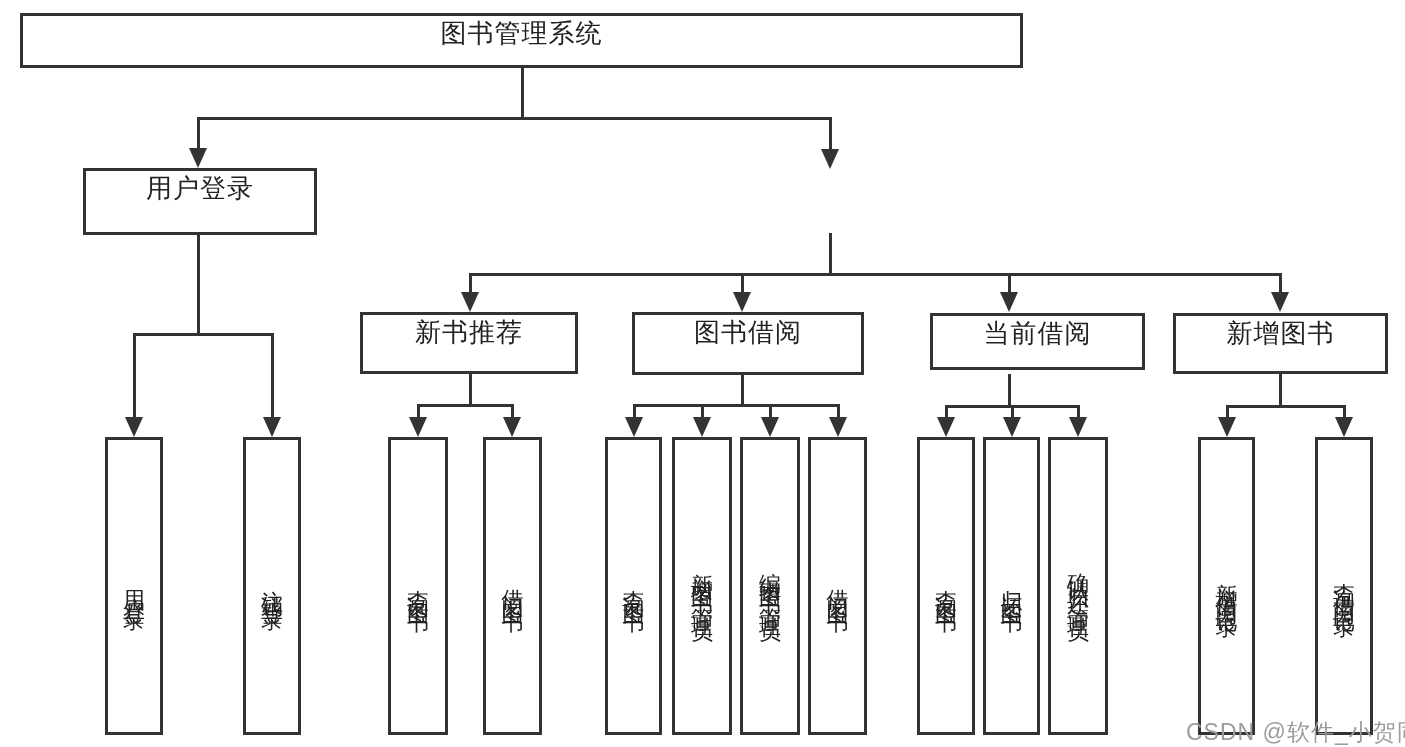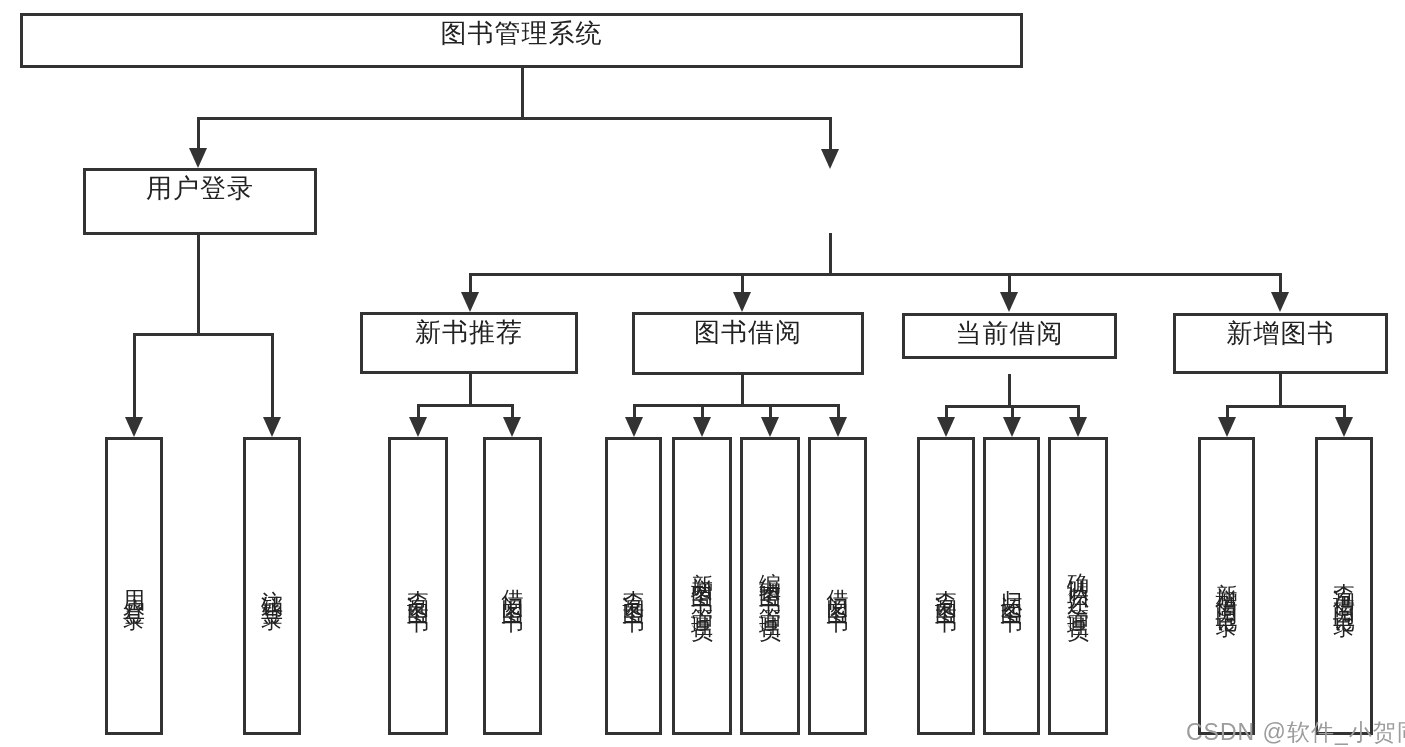--- a/index.html
+++ b/index.html
@@ -119,21 +119,21 @@
   <div class="arrow" style="left:1000px;top:292px"></div>
   <div class="line v" style="left:1279px;top:273px;height:21px"></div>
   <div class="arrow" style="left:1271px;top:292px"></div>
 
   <div class="hbox" style="left:360px;top:312px;width:218px;height:62px">
     <span>新书推荐</span>
   </div>
   <div class="hbox" style="left:632px;top:312px;width:232px;height:63px">
     <span>图书借阅</span>
   </div>
-  <div class="hbox" style="left:902px;top:313px;width:215px;height:46px">
+  <div class="hbox" style="left:930px;top:313px;width:215px;height:57px">
     <span>当前借阅</span>
   </div>
   <div class="hbox" style="left:1173px;top:313px;width:215px;height:61px">
     <span>新增图书</span>
   </div>
 
   <div class="line v" style="left:469px;top:374px;height:32px"></div>
   <div class="line h" style="left:417px;top:404px;width:97px"></div>
   <div class="line v" style="left:417px;top:404px;height:15px"></div>
   <div class="arrow" style="left:409px;top:417px"></div>

